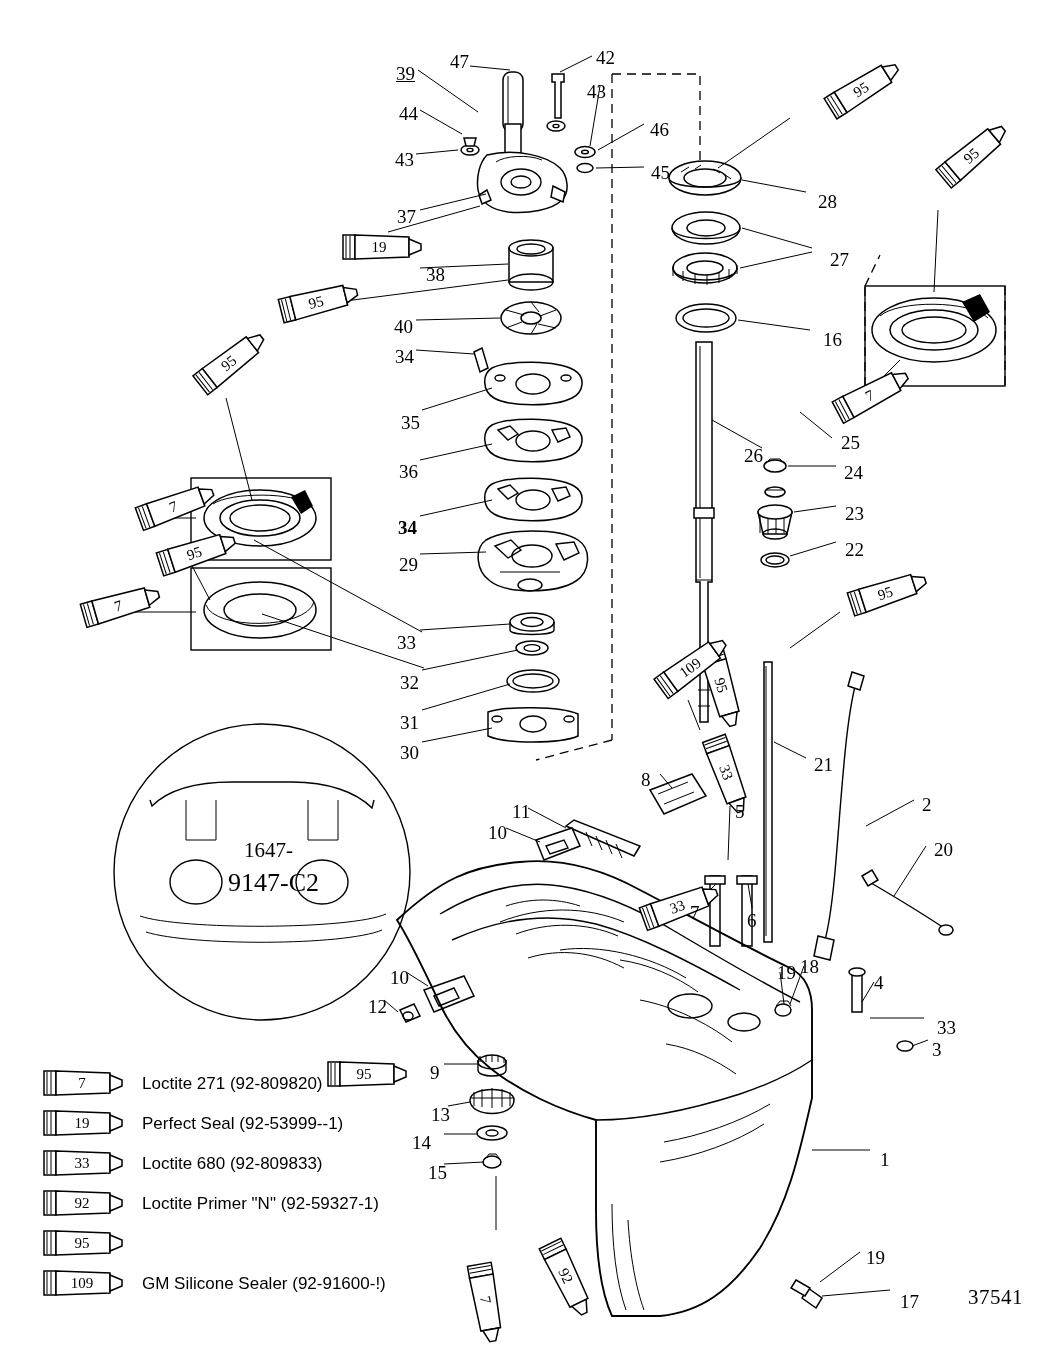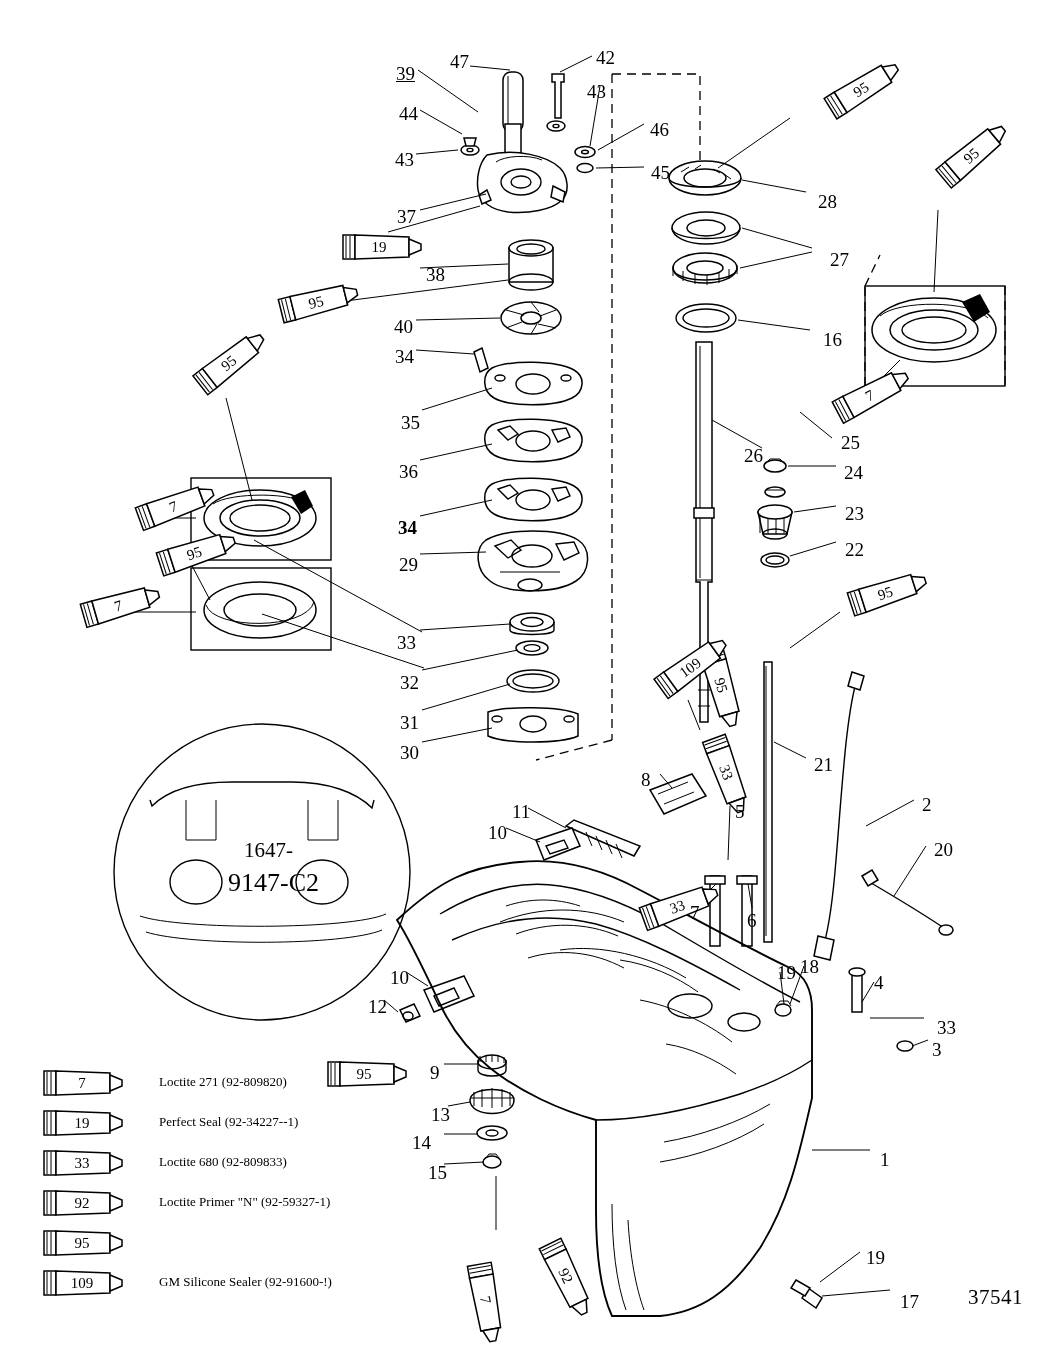--- a/index.html
+++ b/index.html
@@ -33,24 +33,23 @@
     width: 430px;
   }
   .legend-row {
     position: relative;
     height: 40px;
   }
   .legend-text {
     position: absolute;
     left: 104px;
     top: 9px;
-    font-family: Liberation Serif, serif;
-    font-size: 13px;
+    font-family: Liberation Sans, sans-serif;
+    font-size: 17px;
     white-space: nowrap;
-    margin-left: 17px;
   }
   .tube {
     position: absolute;
     left: 0;
     top: 4px;
     width: 92px;
     height: 28px;
   }
   .tube svg { display:block; }
   .tubenum {
@@ -530,21 +529,21 @@
         </div>
         <div class="legend-text">Loctite 271 (92-809820)</div>
       </div>
       <div class="legend-row">
         <div class="tube">
           <svg width="92" height="28" viewBox="0 0 92 28">
             <use href="#tube-shape"></use>
             <text x="44" y="19" text-anchor="middle" class="tubenum">19</text>
           </svg>
         </div>
-        <div class="legend-text">Perfect Seal (92-34227--1)</div>
+        <div class="legend-text">Perfect Seal (92-53999--1)</div>
       </div>
       <div class="legend-row">
         <div class="tube">
           <svg width="92" height="28" viewBox="0 0 92 28">
             <use href="#tube-shape"></use>
             <text x="44" y="19" text-anchor="middle" class="tubenum">33</text>
           </svg>
         </div>
         <div class="legend-text">Loctite 680 (92-809833)</div>
       </div>

